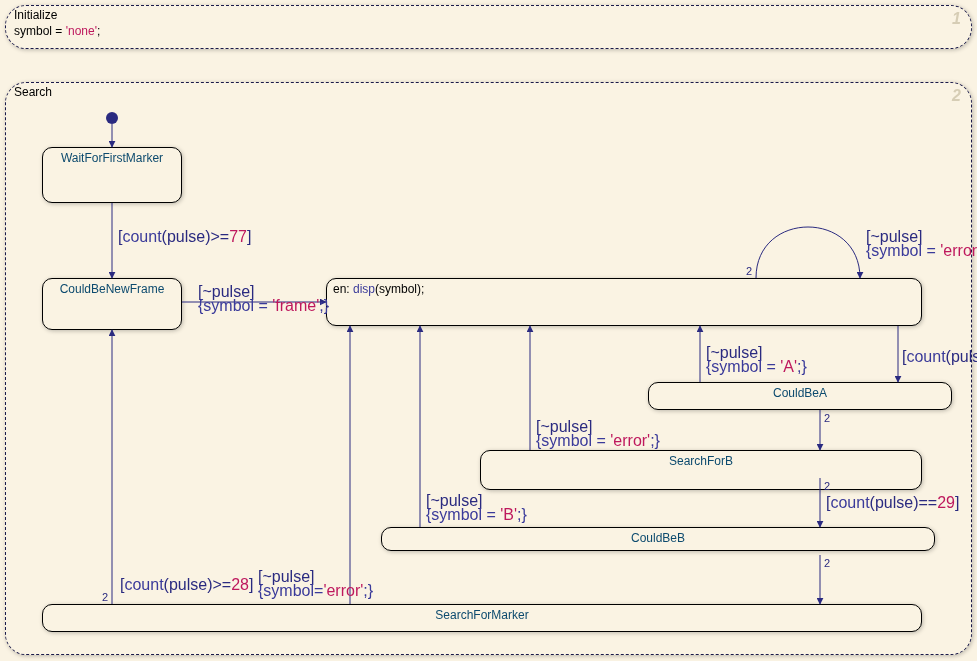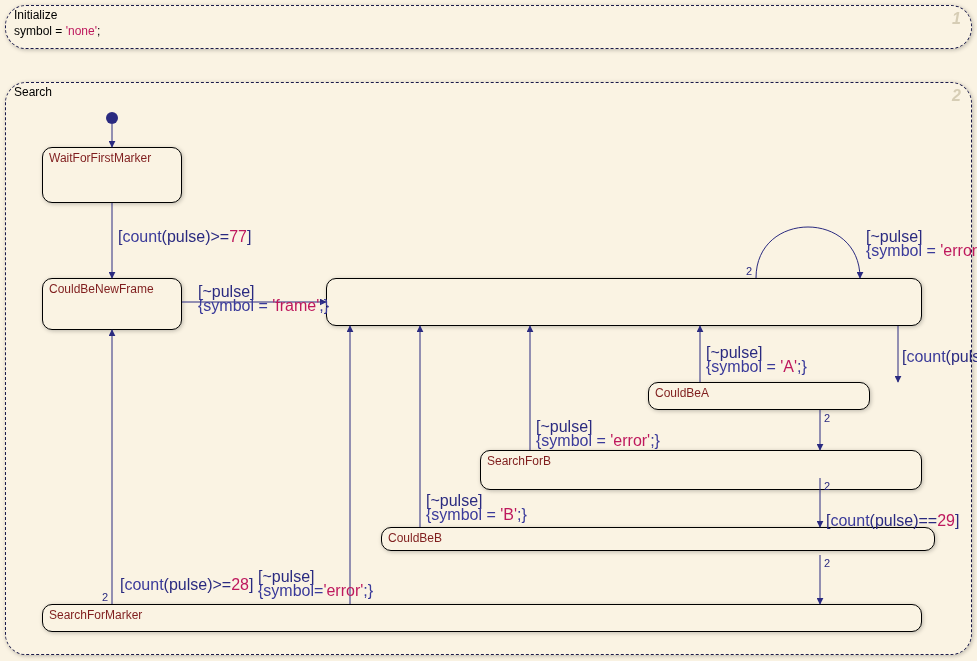--- a/index.html
+++ b/index.html
@@ -21,21 +21,21 @@
   }
   .state {
     position: absolute;
     background: #faf3e3;
     border: 1px solid #000;
     border-radius: 10px;
     box-sizing: border-box;
     padding: 3px 6px;
     box-shadow: 1px 1px 4px rgba(0,0,0,0.25);
   }
-  .state-name { color: #7f1d1d; }
+  .state-name { color: #0c4a6e; text-align: center; }
   .state-entry { color: #000; }
   .fn { color: #3a3a9a; }
   .lit { color: #be185d; }
   .brace { color: #3a3a9a; }
   .super-title {
     position: absolute;
     top: 2px; left: 8px;
     color: #000;
   }
   .super-num {
@@ -96,23 +96,26 @@
 
 <div class="state" style="left:42px; top:147px; width:140px; height:56px;">
   <div class="state-name">WaitForFirstMarker</div>
 </div>
 
 <div class="state" style="left:42px; top:278px; width:140px; height:52px;">
   <div class="state-name">CouldBeNewFrame</div>
 </div>
 
 <div class="state" style="left:326px; top:278px; width:596px; height:48px;">
-</div>
-
-<div class="state" style="left:648px; top:382px; width:222px; height:28px;">
+  <div class="state-entry">
+    <span>en: </span><span class="fn">disp</span><span>(symbol);</span>
+  </div>
+</div>
+
+<div class="state" style="left:648px; top:382px; width:304px; height:28px;">
   <div class="state-name">CouldBeA</div>
 </div>
 
 <div class="state" style="left:480px; top:450px; width:442px; height:40px;">
   <div class="state-name">SearchForB</div>
 </div>
 
 <div class="state" style="left:381px; top:527px; width:554px; height:24px;">
   <div class="state-name">CouldBeB</div>
 </div>
@@ -184,21 +187,21 @@
 <div class="tlabel" style="left:706px; top:346px;">
   <span>[~pulse]</span><br>
   <span class="brace">{symbol = </span><span class="lit">'A'</span><span class="brace">;}</span>
 </div>
 
 <div class="tlabel" style="left:536px; top:420px;">
   <span>[~pulse]</span><br>
   <span class="brace">{symbol = </span><span class="lit">'error'</span><span class="brace">;}</span>
 </div>
 
-<div class="tlabel" style="left:826px; top:514px;">
+<div class="tlabel" style="left:826px; top:496px;">
   <span>[</span><span class="fn">count</span><span>(pulse)==</span><span class="lit">29</span><span>]</span>
 </div>
 
 <div class="tlabel" style="left:426px; top:494px;">
   <span>[~pulse]</span><br>
   <span class="brace">{symbol = </span><span class="lit">'B'</span><span class="brace">;}</span>
 </div>
 
 <div class="tlabel" style="left:258px; top:570px;">
   <span>[~pulse]</span><br>

